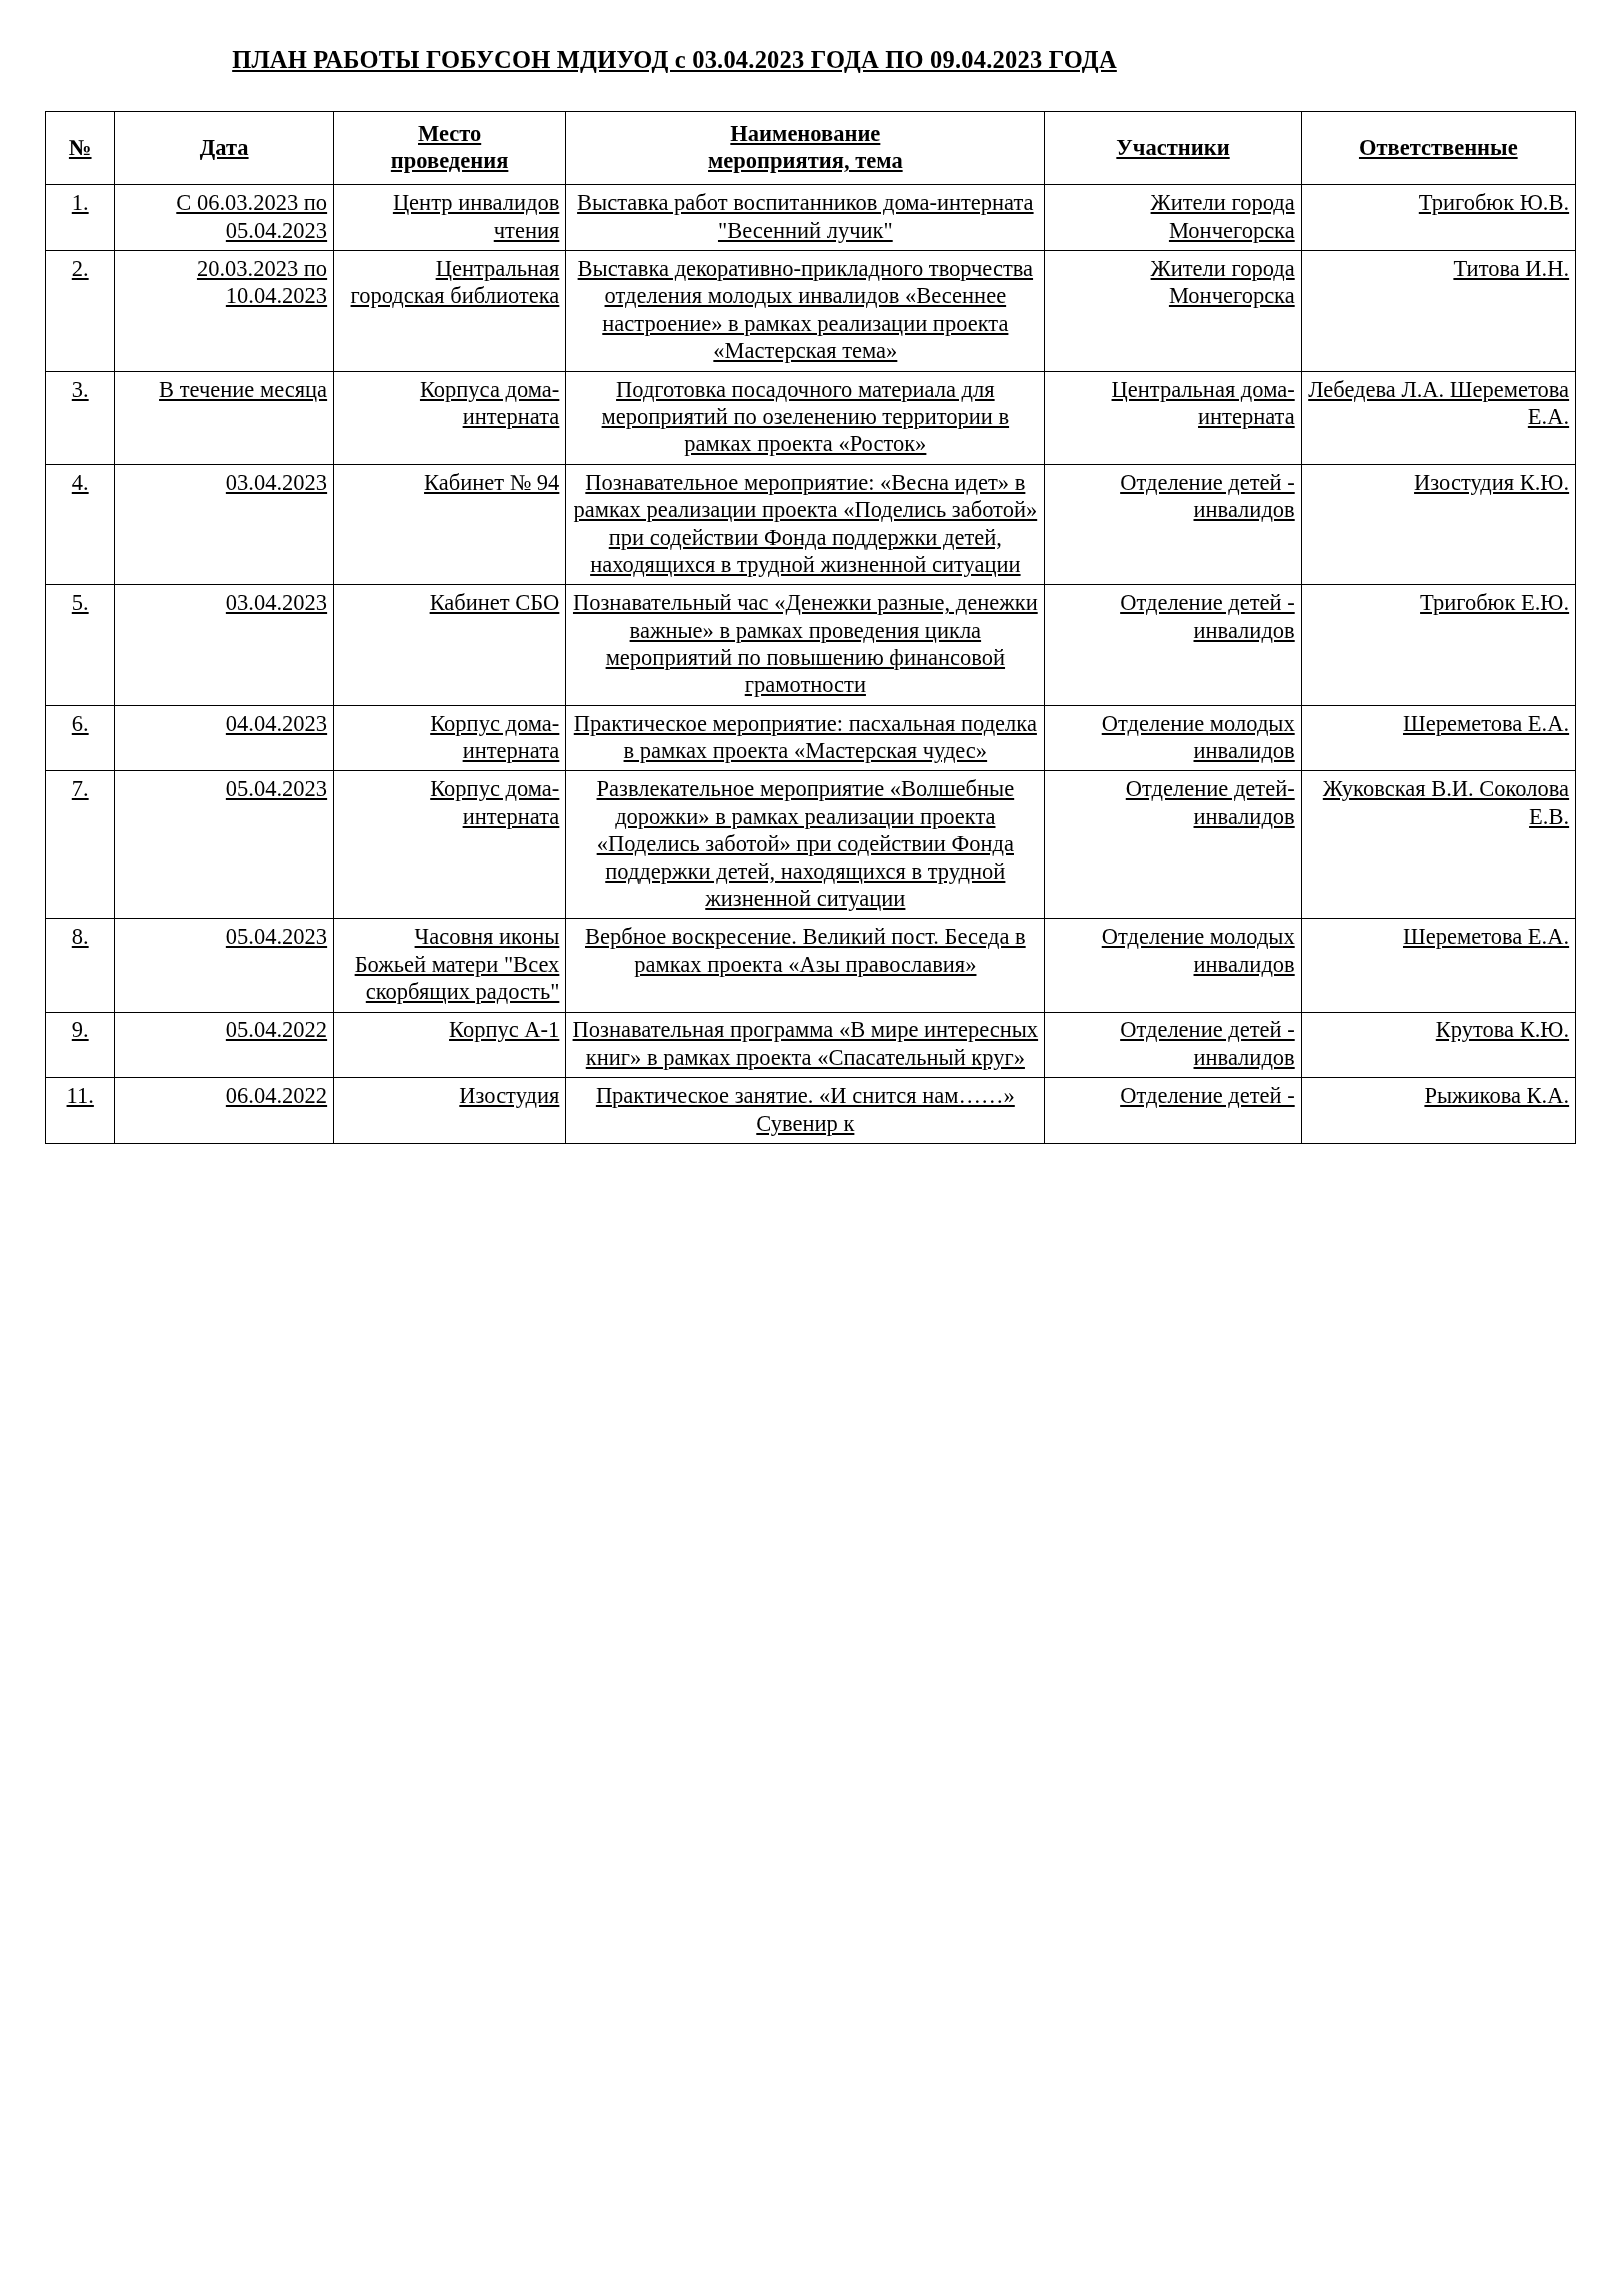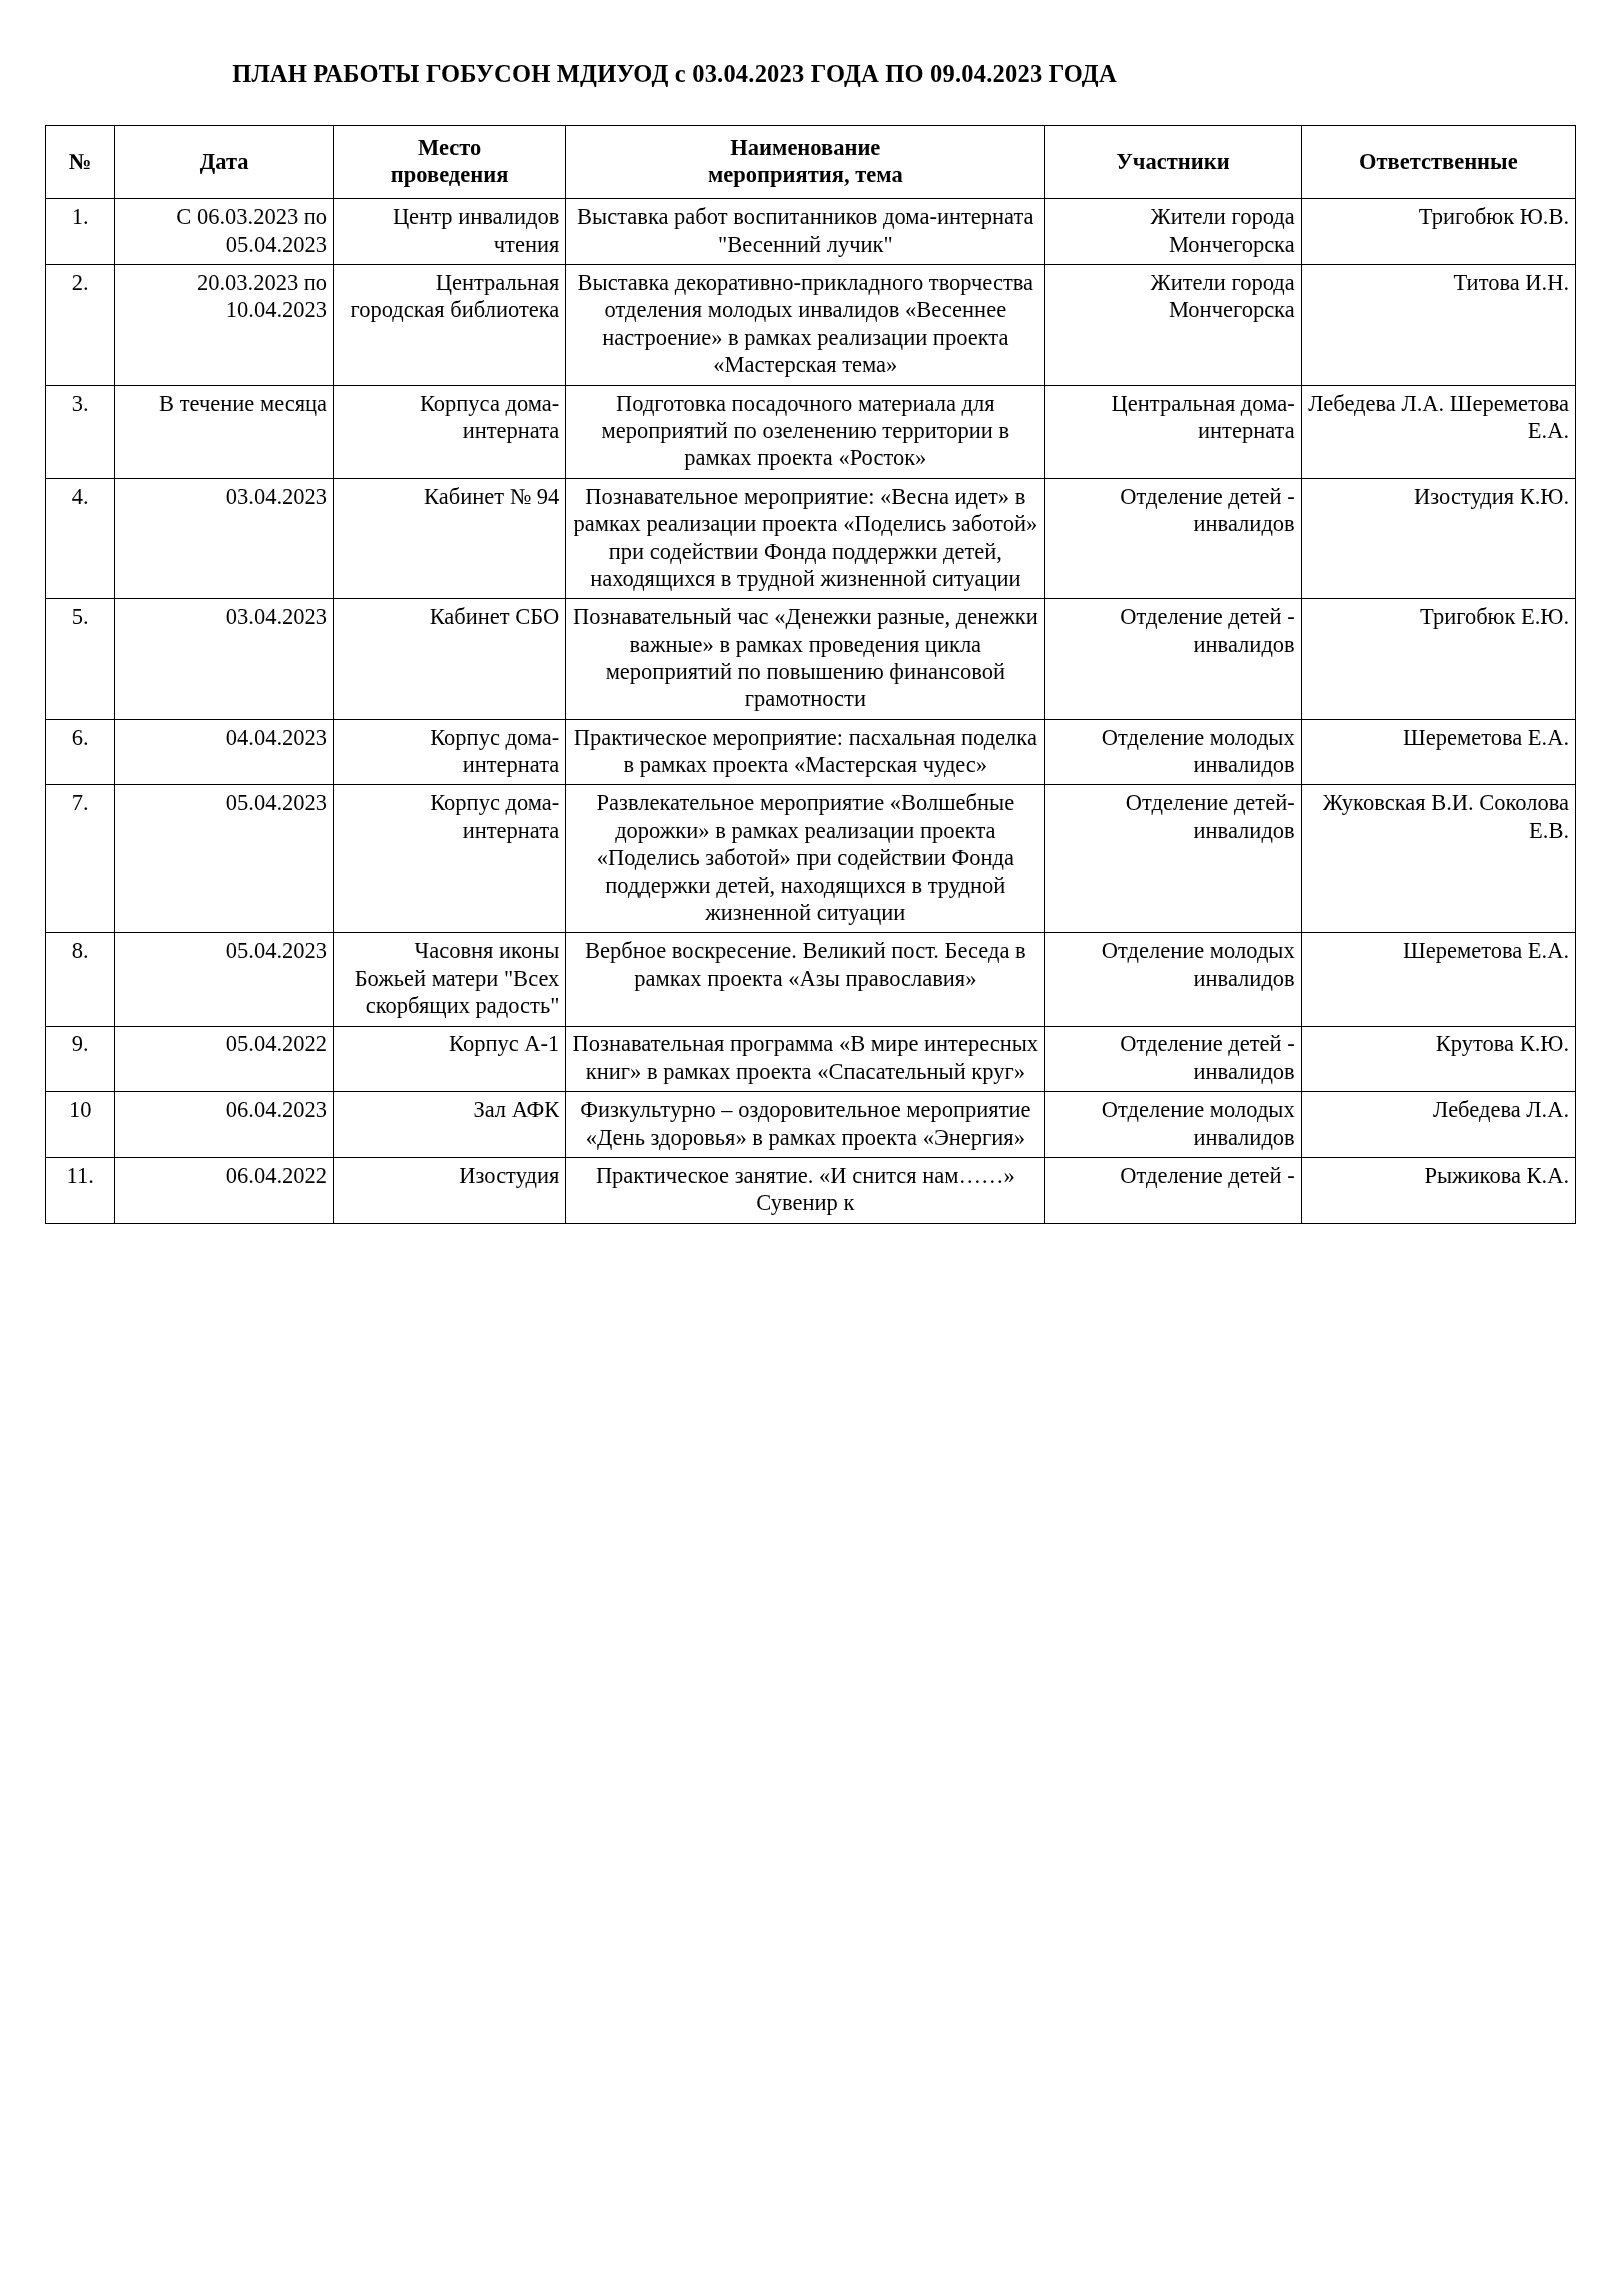--- a/index.html
+++ b/index.html
@@ -9,22 +9,23 @@
   }
   body {
     width: 1621px;
     font-family: "Liberation Serif", serif;
     color: #000000;
   }
   .page {
     width: 1349px;
     min-height: 2293px;
     box-sizing: border-box;
-    padding: 60px 45px 0 45px;
+    padding: 46px 45px 0 45px;
     background: #ffffff;
+    text-decoration: underline;
   }
   .doc-title {
     text-align: center;
     font-weight: bold;
     font-size: 24.5px;
     letter-spacing: 0.2px;
     margin: 0 0 37px 0;
     font-family: "Liberation Serif", serif;
   }
   table.plan {
@@ -169,29 +170,20 @@
       </tr>
       <tr>
         <td class="num">9.</td>
         <td class="date">05.04.2022</td>
         <td class="place">Корпус А-1</td>
         <td class="name">Познавательная программа «В мире интересных книг» в рамках проекта «Спасательный круг»</td>
         <td class="part">Отделение детей - инвалидов</td>
         <td class="resp">Крутова К.Ю.</td>
       </tr>
       <tr>
-        <td class="num">10</td>
-        <td class="date">06.04.2023</td>
-        <td class="place">Зал АФК</td>
-        <td class="name" style="white-space: pre-line;">Физкультурно – оздоровительное мероприятие
-«День здоровья» в рамках проекта «Энергия»</td>
-        <td class="part">Отделение молодых инвалидов</td>
-        <td class="resp">Лебедева Л.А.</td>
-      </tr>
-      <tr>
         <td class="num">11.</td>
         <td class="date">06.04.2022</td>
         <td class="place">Изостудия</td>
         <td class="name">Практическое занятие. «И снится нам……» Сувенир к</td>
         <td class="part">Отделение детей -</td>
         <td class="resp">Рыжикова К.А.</td>
       </tr>
     </tbody>
   </table>
 

